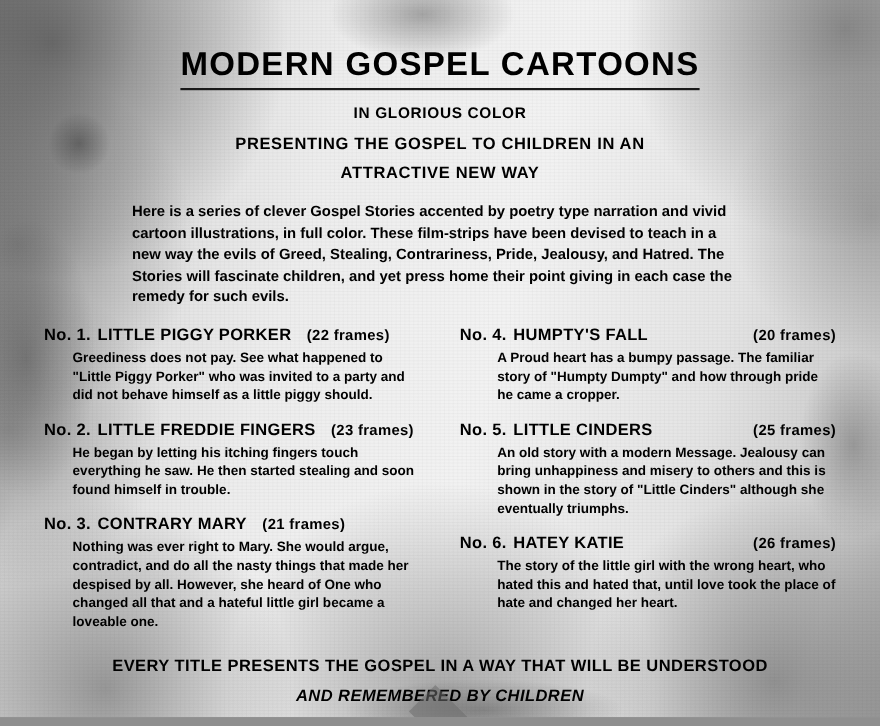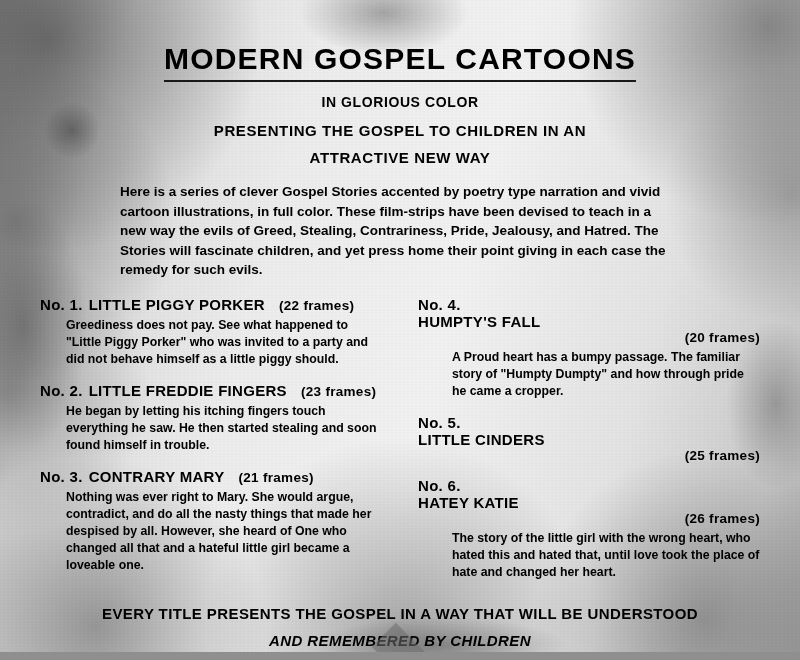--- a/index.html
+++ b/index.html
@@ -114,21 +114,21 @@
     white-space: nowrap;
   }
   .col-left .entry-frames { margin-left: 14px; }
   .entry-body {
     margin: 4px 0 0 26px;
     font-size: 12.3px;
     line-height: 1.38;
     font-weight: 600;
   }
   .col-right .entry-body { margin-left: 34px; }
-  .col-right .entry-head { padding-left: 0; flex-direction: column; }
+  .col-right .entry-head { padding-left: 0; }
 
   .footer {
     margin-top: 10px;
     text-align: center;
   }
   .foot1, .foot2 {
     font-weight: bold;
     font-size: 15px;
     letter-spacing: .4px;
   }
@@ -210,20 +210,21 @@
           </div>
           <div class="entry-body">A Proud heart has a bumpy passage.  The familiar story of "Humpty Dumpty" and how through pride he came a cropper.</div>
         </div>
 
         <div class="entry">
           <div class="entry-head">
             <span class="entry-no">No. 5.</span>
             <span class="entry-title">LITTLE CINDERS</span>
             <span class="entry-frames">(25 frames)</span>
           </div>
+          <div class="entry-body">An old story with a modern Message.  Jealousy can bring unhappiness and misery to others and this is shown in the story of "Little Cinders" although she eventually triumphs.</div>
         </div>
 
         <div class="entry">
           <div class="entry-head">
             <span class="entry-no">No. 6.</span>
             <span class="entry-title">HATEY KATIE</span>
             <span class="entry-frames">(26 frames)</span>
           </div>
           <div class="entry-body">The story of the little girl with the wrong heart, who hated this and hated that, until love took the place of hate and changed her heart.</div>
         </div>

